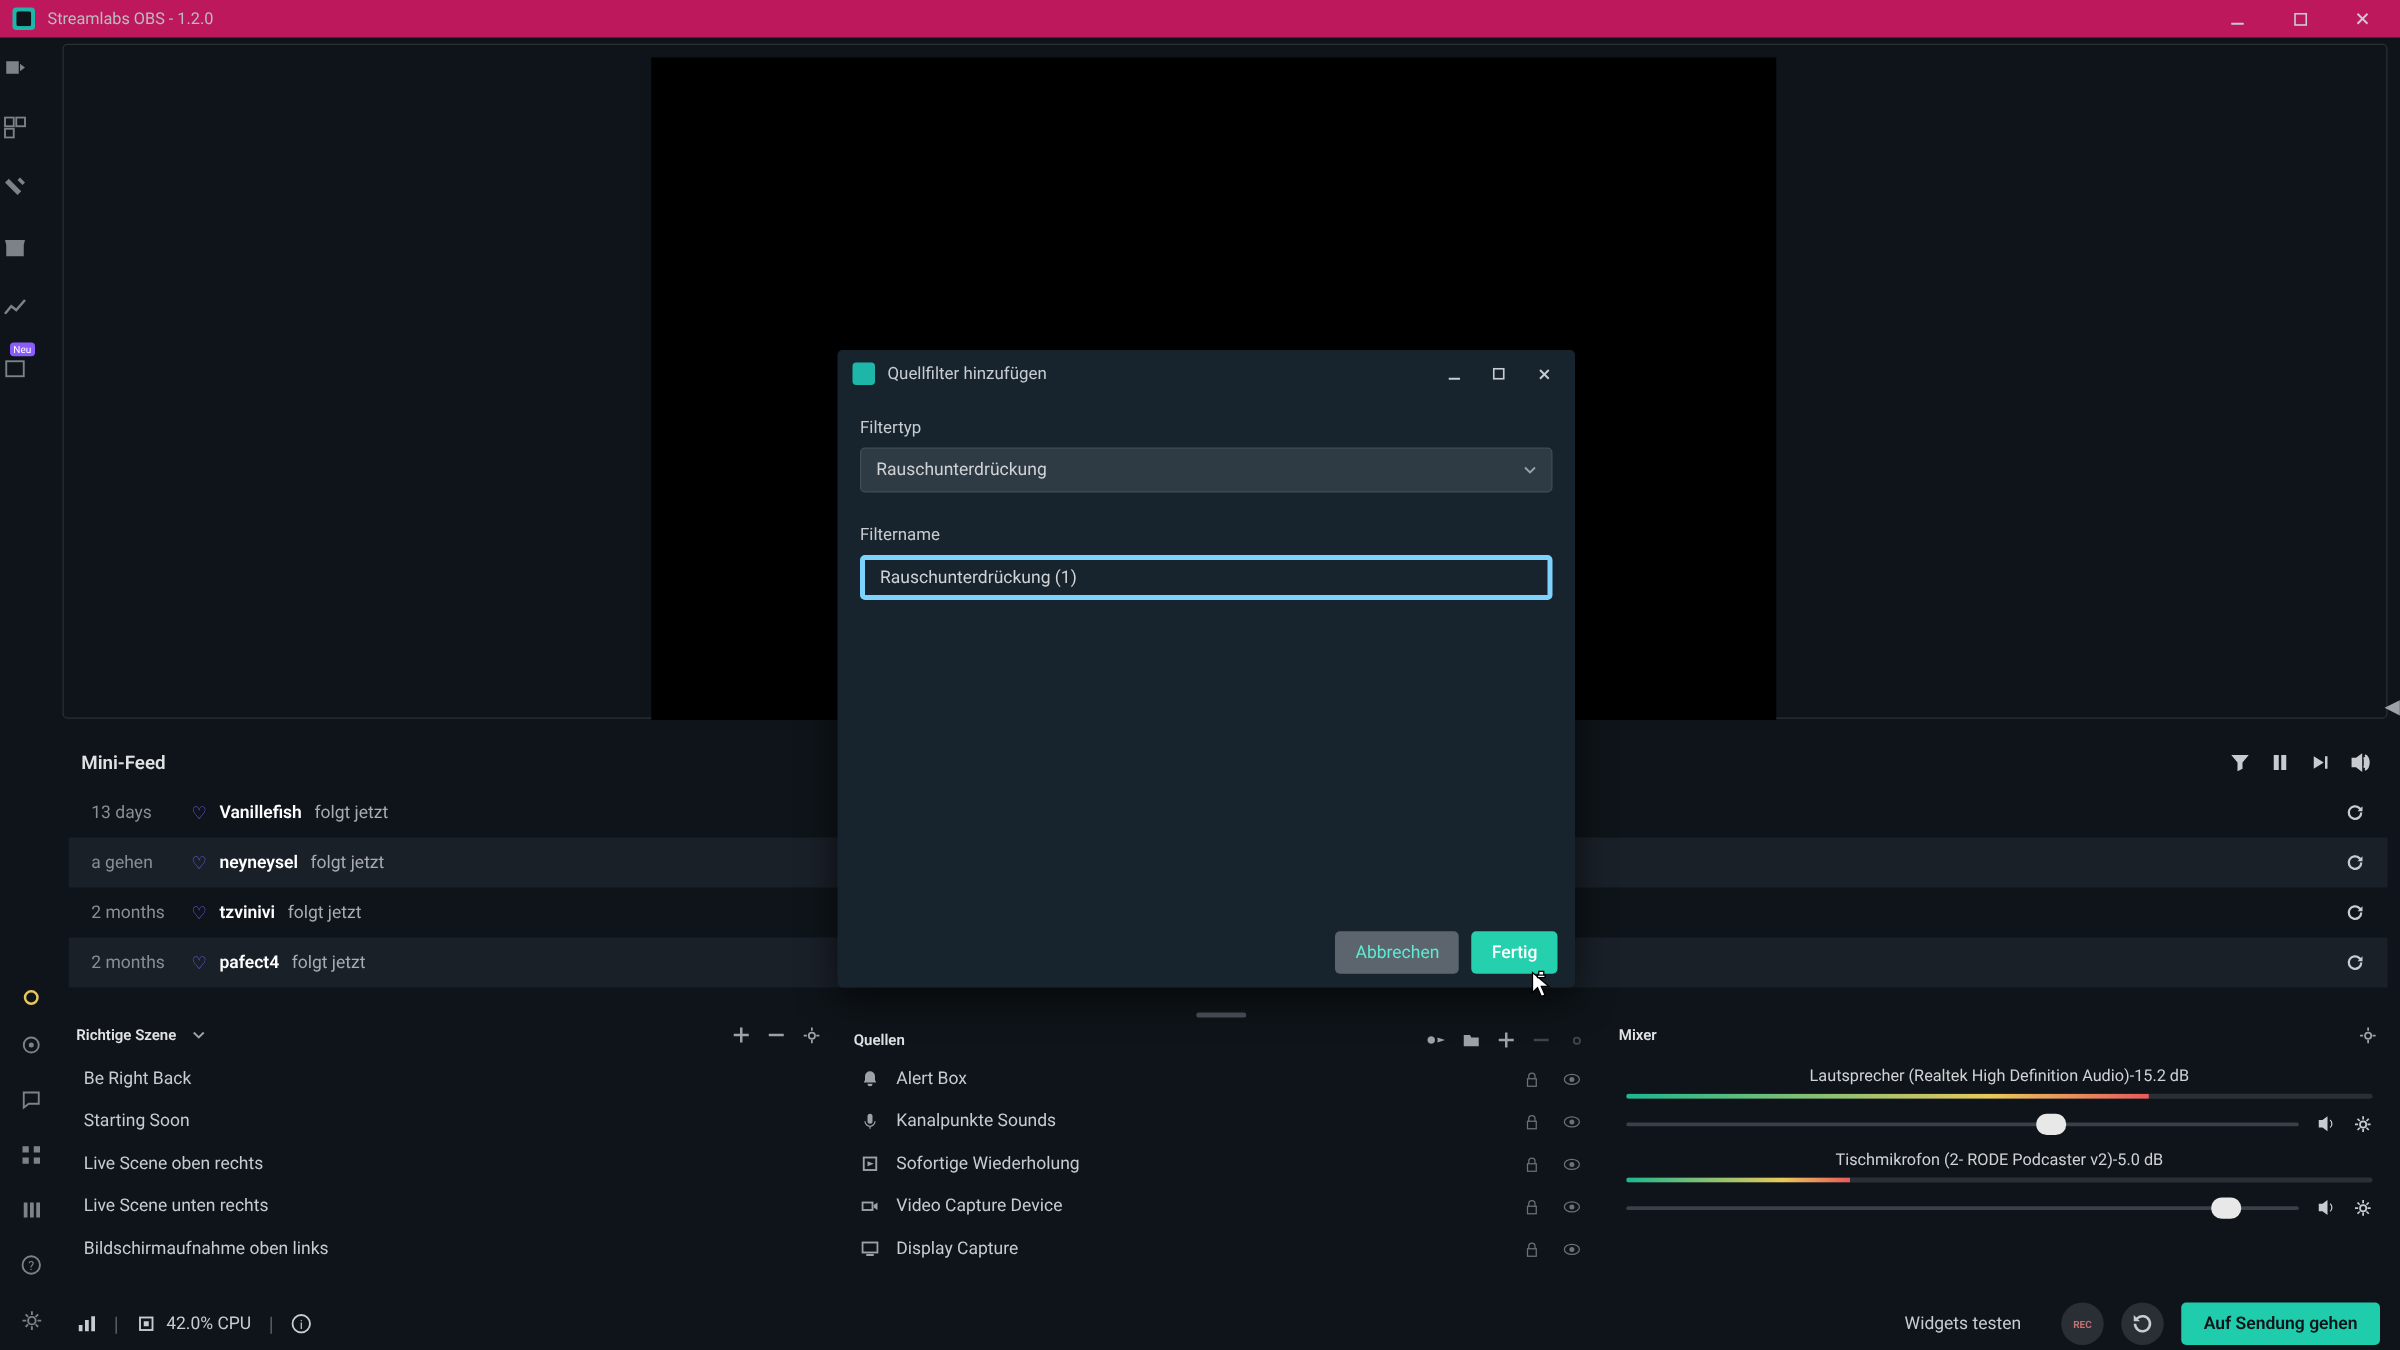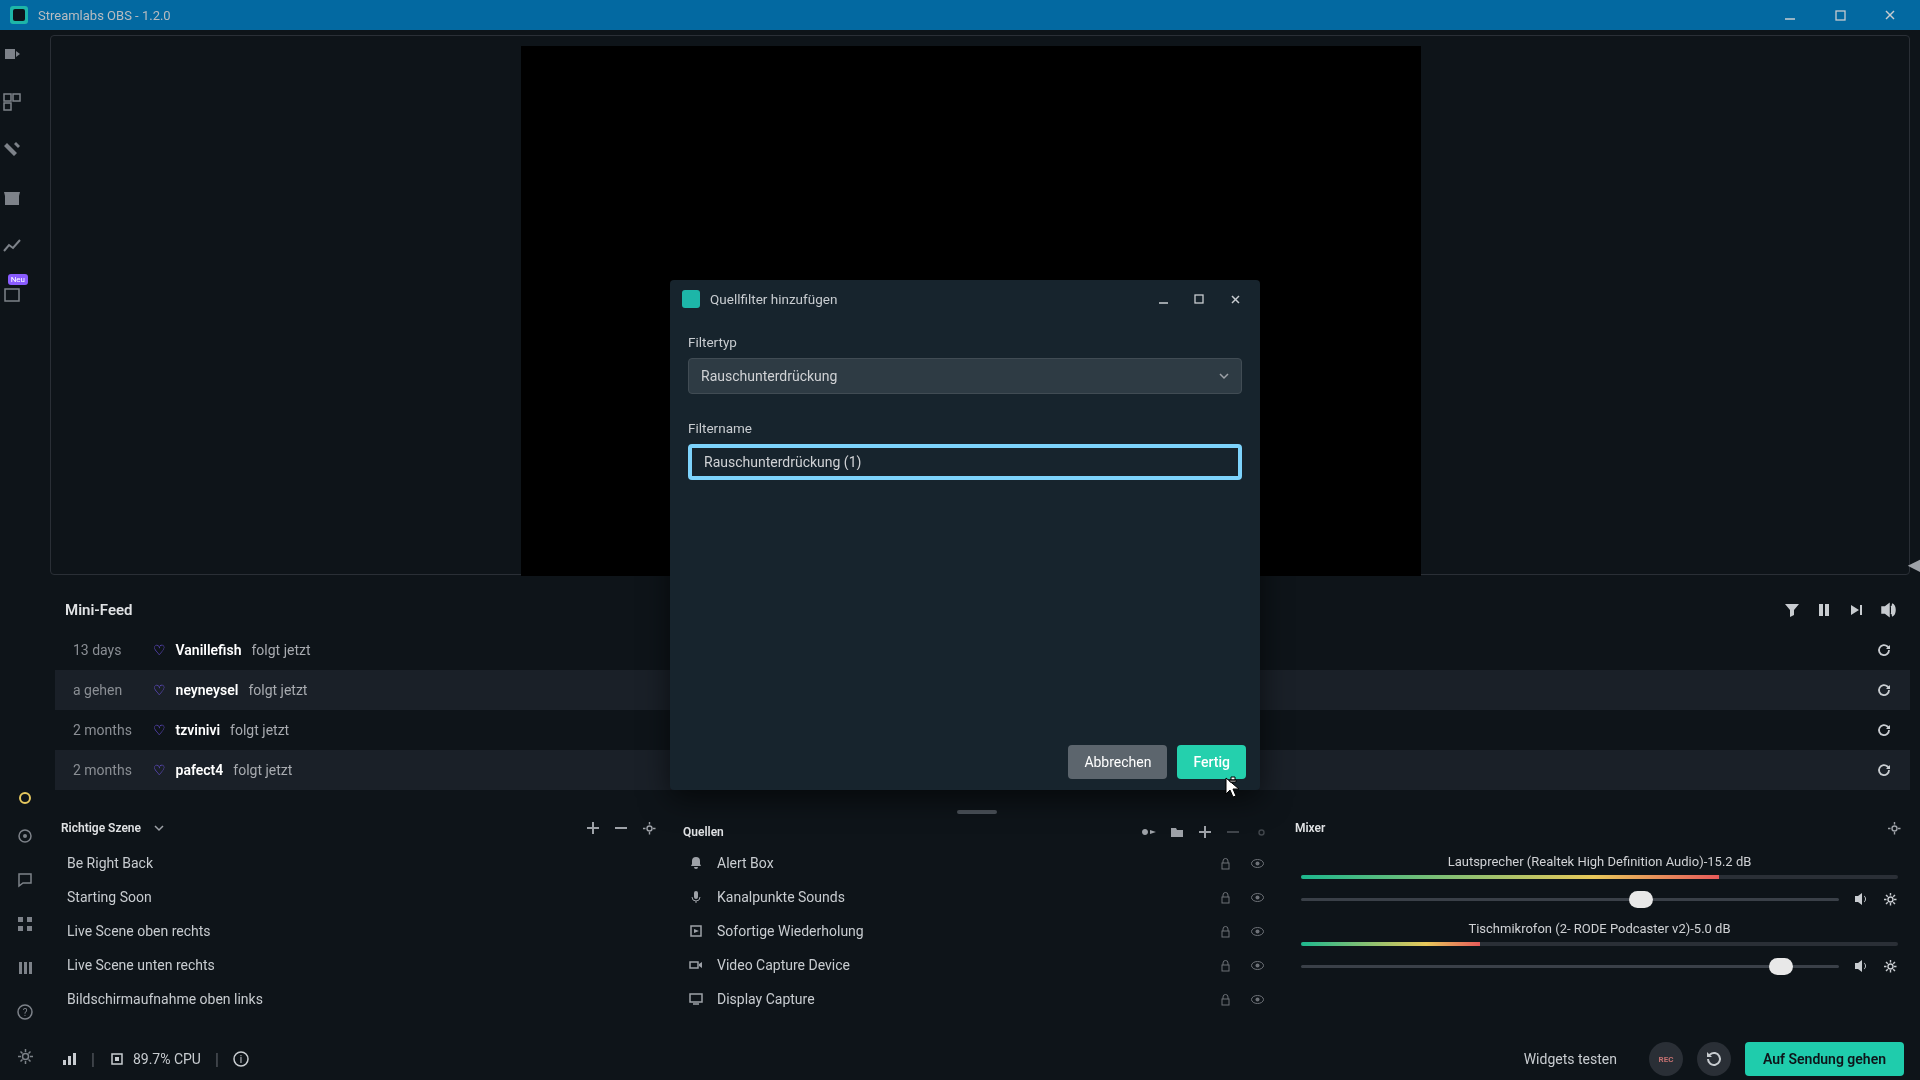--- a/index.html
+++ b/index.html
@@ -1,19 +1,19 @@
 <!DOCTYPE html>
 <html><head>
 <meta charset="utf-8">
 <style>
 * { margin: 0; padding: 0; box-sizing: border-box; font-family: -apple-system, BlinkMacSystemFont, "Segoe UI", Roboto, sans-serif; }
 body { background: #0e1419; color: #c8ccd0; width: 1920px; height: 1080px; overflow: hidden; position: relative; }
 
 
-.titlebar { height: 30px; background: #0369a1; display: flex; align-items: center; padding: 0 10px; gap: 10px; }
+.titlebar { height: 30px; background: #be185d; display: flex; align-items: center; padding: 0 10px; gap: 10px; }
 .titlebar .logo { width: 18px; height: 18px; background: #1db6a8; border-radius: 3px; display: flex; align-items: center; justify-content: center; }
 .titlebar .title { font-size: 13px; color: #b9bcc0; }
 .titlebar .spacer { flex: 1; }
 .titlebar .winbtn { width: 40px; height: 28px; display: flex; align-items: center; justify-content: center; color: #c8ccd0; cursor: pointer; }
 
 
 .leftrail { position: absolute; left: 0; top: 30px; bottom: 0; width: 50px; background: transparent; display: flex; flex-direction: column; padding-top: 12px; gap: 24px; }
 .leftrail .railicon { width: 24px; height: 24px; color: #7d8289; cursor: pointer; display: flex; align-items: center; justify-content: center; position: relative; }
 .leftrail .badge { position: absolute; top: -8px; right: -4px; background: #8a5cff; color: #fff; font-size: 8px; padding: 1px 3px; border-radius: 3px; }
 .leftrail .railbottom { margin-top: auto; margin-bottom: 12px; display: flex; flex-direction: column; gap: 20px; align-items: center; }
@@ -80,21 +80,21 @@
 .modal .mlogo { width: 18px; height: 18px; background: #1db6a8; border-radius: 3px; }
 .modal .mtitle .txt { font-size: 13.5px; color: #c8ccd0; }
 .modal .mtitle .spacer { flex: 1; }
 .modal .mtitle .wbtn { width: 26px; height: 26px; display: flex; align-items: center; justify-content: center; color: #c8ccd0; cursor: pointer; }
 .modal .mbody { flex: 1; padding: 8px 18px; }
 .modal .flabel { font-size: 13.5px; color: #c8ccd0; margin-bottom: 8px; margin-top: 8px; }
 .modal .fselect { width: 100%; height: 36px; background: #2e3b44; border: 1px solid #414c54; border-radius: 4px; padding: 0 12px; display: flex; align-items: center; justify-content: space-between; color: #d0d2d5; font-size: 14px; cursor: pointer; }
 .modal .finput { width: 100%; height: 36px; background: transparent; border: 4px solid #7dd3fc; border-radius: 4px; padding: 0 12px; color: #d0d2d5; font-size: 14px; outline: none; }
 .modal .mfooter { height: 56px; display: flex; align-items: center; justify-content: flex-end; gap: 10px; padding: 0 14px; }
 .modal .mbtn { padding: 9px 16px; border-radius: 4px; font-size: 14px; cursor: pointer; border: none; }
-.modal .cancel { background: #5c656d; color: #ffffff; }
+.modal .cancel { background: #5c656d; color: #5eead4; }
 .modal .done { background: #24d0ad; color: #fff; font-weight: 500; position: relative; }
 .cursor-overlay { position: absolute; left: 1224px; top: 776px; pointer-events: none; }
 
 
 .rightcollapse { position: absolute; right: 0; top: 555px; color: #9ea2a8; cursor: pointer; font-size: 16px; }
 
 svg { display: block; }
 </style>
 </head>
 <body>
@@ -552,21 +552,21 @@
       </svg>
     </div>
   <span style="color:#5a5f66">|</span>
   <div class="fstat">
     <span>
         <svg width="16" height="16" viewBox="0 0 16 16">
           <rect x="3" y="3" width="10" height="10" fill="none" stroke="currentColor" stroke-width="1.5"></rect>
           <rect x="6" y="6" width="4" height="4" fill="currentColor"></rect>
         </svg>
       </span>
-    <span>89.7% CPU</span>
+    <span>42.0% CPU</span>
   </div>
   <span style="color:#5a5f66">|</span>
   <div class="fstat">
       <svg width="16" height="16" viewBox="0 0 16 16">
         <circle cx="8" cy="8" r="7" fill="none" stroke="currentColor" stroke-width="1.5"></circle>
         <text x="8" y="12" text-anchor="middle" font-size="10" fill="currentColor">i</text>
       </svg>
     </div>
   <div class="spacer"></div>
   <div class="fbtn widgets">Widgets testen</div>

